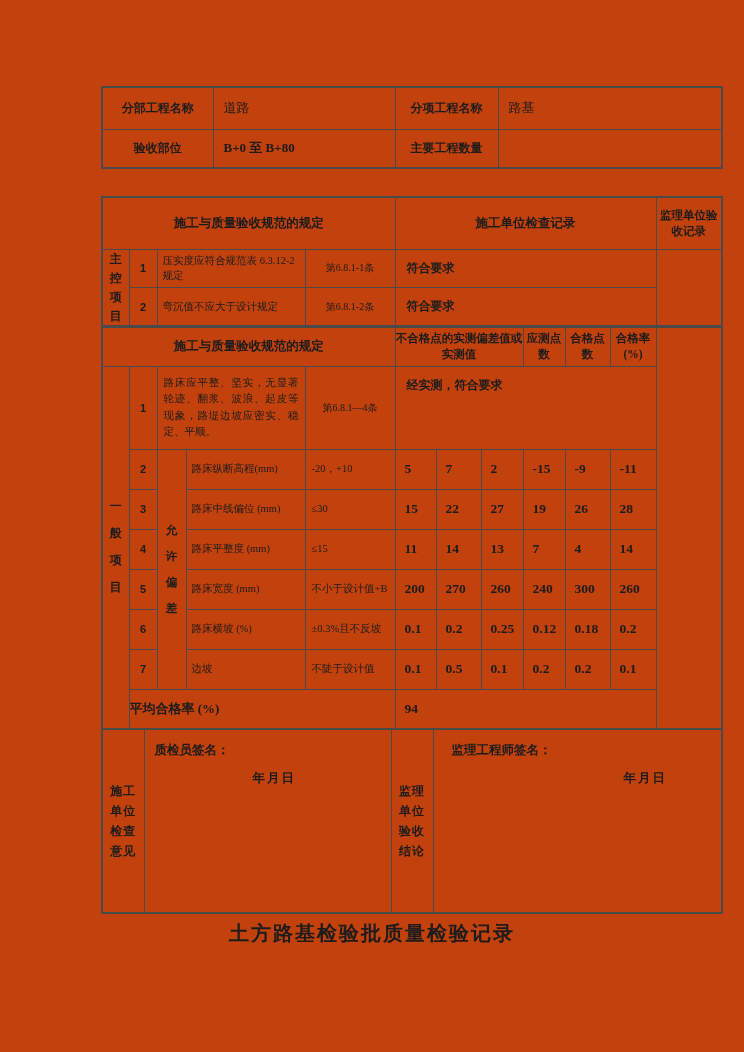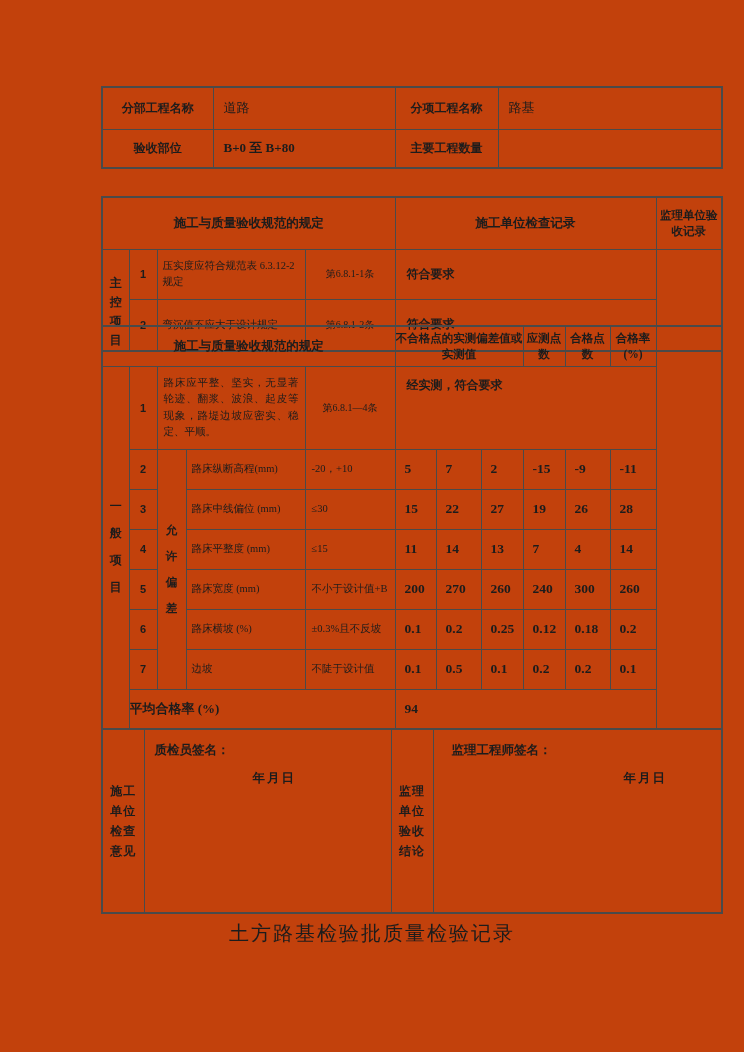--- a/index.html
+++ b/index.html
@@ -18,30 +18,30 @@
   .item{font-size:10.5px;text-align:left;padding:3px 5px !important;line-height:1.5;}
   .desc{font-size:10.5px;text-align:justify;padding:4px 6px !important;line-height:1.55;}
   .tol{font-size:10.5px;text-align:left;padding:2px 6px !important;line-height:1.5;}
   .clause{font-size:10px;text-align:center;}
   .result{font-weight:bold;font-size:12px;text-align:left;padding-left:11px !important;margin-top:25px;}
   .num{font-weight:bold;font-size:13.5px;text-align:left;padding-left:9px !important;}
   .avg{font-weight:bold;font-size:13px;text-align:left;}
   
   .vwrap{text-align:center;}
   .vt{display:inline-block;word-break:break-all;text-align:center;font-weight:bold;}
-  .v-main{width:14px;font-size:12px;line-height:19px;margin-top:24px;}
+  .v-main{width:14px;font-size:12px;line-height:19px;}
   .v-gen{width:14px;font-size:12px;line-height:27px;}
   .v-tolr{width:13px;font-size:11.5px;line-height:26px;}
   .v-foot{width:30px;font-size:12px;line-height:20px;letter-spacing:1px;}
   
   .sigcell{position:relative;vertical-align:top;}
   .sig-name{position:absolute;top:12px;left:10px;font-weight:bold;font-size:12.5px;}
   .sig-date{position:absolute;top:40px;font-weight:bold;font-size:12.5px;letter-spacing:2px;}
   .doc-title{position:absolute;left:0;top:920px;width:100%;text-align:center;
-             font-weight:normal;font-size:20px;letter-spacing:2px;}
+             font-weight:bold;font-size:20px;letter-spacing:2px;}
 </style>
 </head>
 <body>
 
 <div class="page">
 
   <table class="t" style="left:101px;top:86px;width:620px;">
     <colgroup>
         <col style="width:111px">
         <col style="width:182px">

